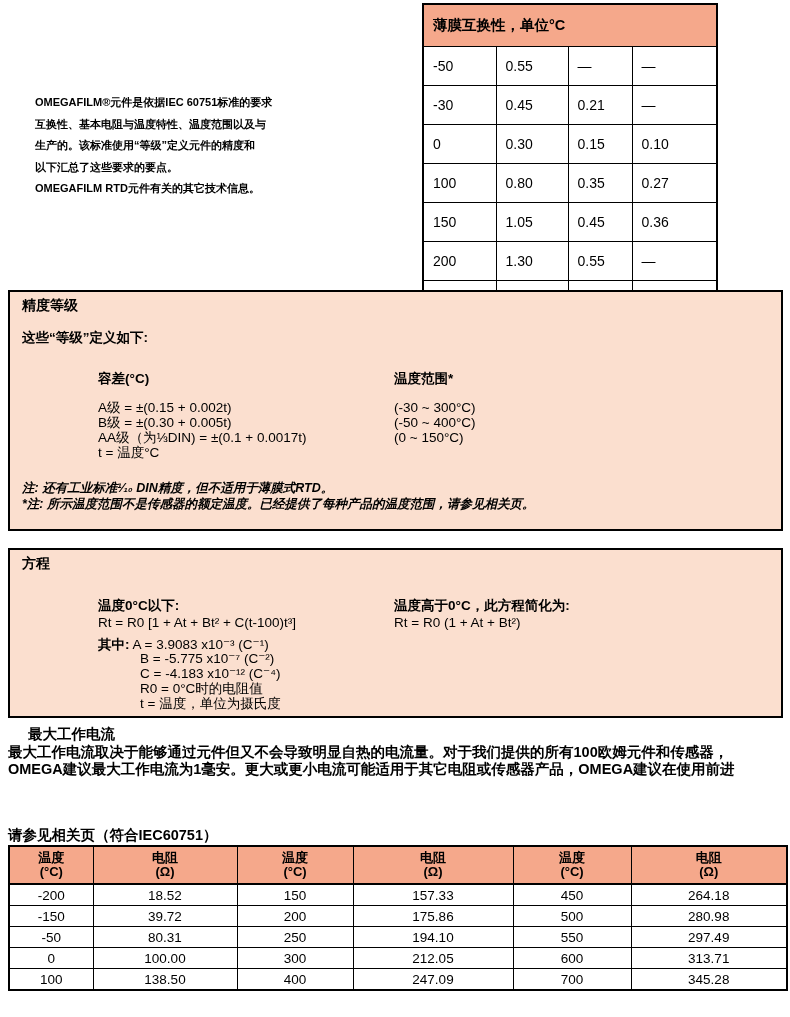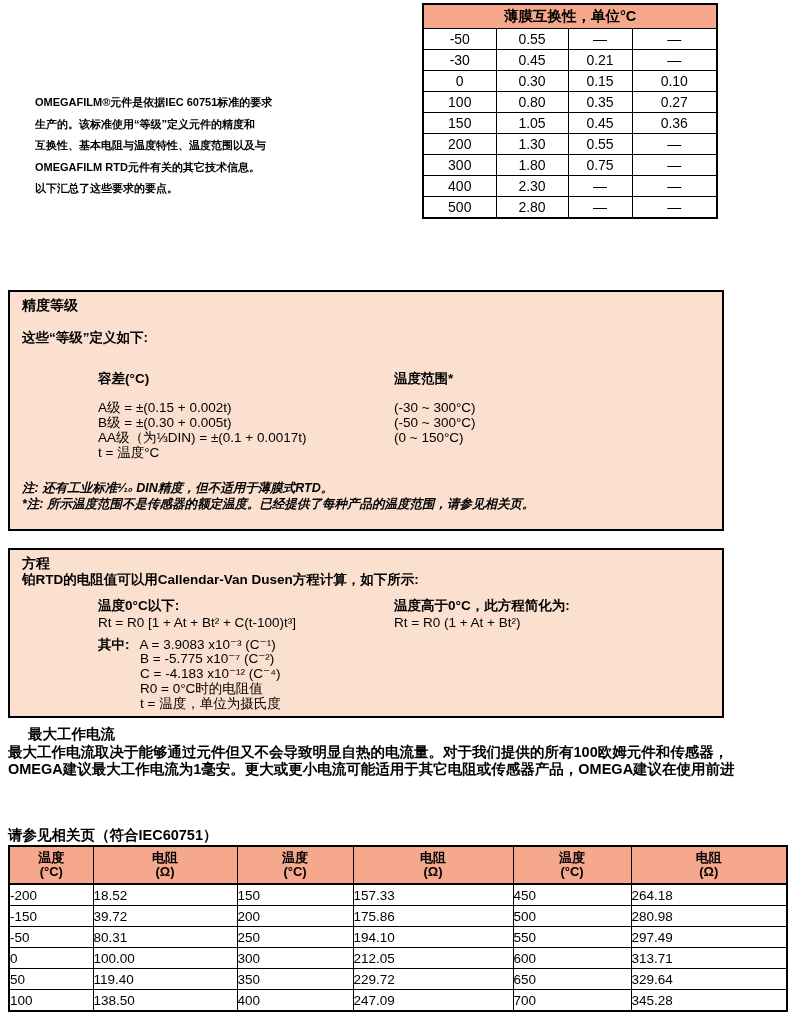--- a/index.html
+++ b/index.html
@@ -14,60 +14,60 @@
     font-family:"Liberation Sans","DejaVu Sans",sans-serif;color:var(--ink);
     overflow:hidden;
   }
   
   .intro{position:absolute;left:35px;top:92px;width:400px;
     font-size:11px;line-height:21.5px;font-weight:bold;}
   
   .interop{position:absolute;left:422px;top:3px;width:294px;
     border-collapse:collapse;table-layout:fixed;font-size:14px;
     border:2px solid var(--ink);}
-  .interop th,.interop td{border:1px solid var(--ink);text-align:center;padding:0;}
+  .interop th,.interop td{border:1px solid var(--ink);text-align:left;padding:9px;}
   .interop .tbl-title{background:var(--salmon);font-size:14.5px;font-weight:bold;height:23px;}
   .interop tr.hdr th{background:var(--salmon);font-weight:bold;height:22px;font-size:13.5px;}
   .interop tbody td{height:20px;background:#fff;font-weight:normal;}
   
-  .panel{position:absolute;left:8px;width:716px;background:var(--peach);
+  .panel{position:absolute;left:8px;width:775px;background:var(--peach);
     border:2px solid var(--ink);box-sizing:border-box;}
   .acc{top:290px;height:241px;}
   .eq{top:548px;height:170px;}
   .panel-title{position:absolute;left:12px;top:5px;font-weight:bold;font-size:14px;}
   .p-line{position:absolute;font-size:13.5px;font-weight:bold;line-height:14.5px;}
   .formula{position:absolute;font-size:13.5px;font-weight:normal;line-height:15px;white-space:nowrap;}
   .note{position:absolute;left:12px;font-size:12.5px;font-weight:bold;font-style:italic;white-space:nowrap;text-align:center;}
   .where-line{position:absolute;left:88px;top:86px;font-size:13.5px;white-space:nowrap;}
-  .where-line .wl{font-weight:bold;margin-right:10px;}
+  .where-line .wl{font-weight:bold;margin-right:3px;}
   .where-line .wf{font-weight:normal;}
   
   .cur-title{position:absolute;left:8px;top:725px;font-size:14.5px;font-weight:bold;margin-left:20px;}
   .cur-body{position:absolute;left:8px;top:744px;width:780px;
     font-size:14.5px;font-weight:bold;line-height:16.5px;}
   
   .rt-title{position:absolute;left:8px;top:826px;font-size:14.5px;font-weight:bold;}
   .rt{position:absolute;left:8px;top:845px;width:778px;border-collapse:collapse;
     table-layout:fixed;font-size:13.5px;border:2px solid var(--ink);padding-left:35px;}
   .rt th{background:var(--salmon);font-weight:bold;font-size:13px;line-height:14px;
     white-space:pre-line;height:36px;border:1px solid var(--ink);
     border-bottom:2.5px solid var(--ink);text-align:center;padding:0;}
-  .rt td{border:1px solid var(--ink);height:20px;background:#fff;padding:0;}
+  .rt td{border:1px solid var(--ink);text-align:center;height:20px;background:#fff;padding:0;}
 </style>
 </head>
 <body>
 
 <div class="page">
 
   <div class="intro">
     <div>OMEGAFILM®元件是依据IEC 60751标准的要求</div>
+    <div>互换性、基本电阻与温度特性、温度范围以及与</div>
     <div>生产的。该标准使用“等级”定义元件的精度和</div>
-    <div>互换性、基本电阻与温度特性、温度范围以及与</div>
+    <div>以下汇总了这些要求的要点。</div>
     <div>OMEGAFILM RTD元件有关的其它技术信息。</div>
-    <div>以下汇总了这些要求的要点。</div>
   </div>
 
   <table class="interop">
     <colgroup>
       <col style="width:73px">
         <col style="width:72px">
         <col style="width:64px">
         <col style="width:85px">
     </colgroup>
     <thead>
@@ -136,32 +136,31 @@
   <section class="panel acc">
     <div class="panel-title">精度等级</div>
     <div class="p-line" style="left:12px;top:39px">这些“等级”定义如下:</div>
 
     <div class="p-line" style="left:88px;top:80px">容差(°C)</div>
     <div class="p-line" style="left:384px;top:80px">温度范围*</div>
 
     <div class="formula" style="left:88px;top:108px">A级 = ±(0.15 + 0.002t)</div>
     <div class="formula" style="left:384px;top:108px">(-30 ~ 300°C)</div>
     <div class="formula" style="left:88px;top:123px">B级 = ±(0.30 + 0.005t)</div>
-    <div class="formula" style="left:384px;top:123px">(-50 ~ 300°C)</div>
+    <div class="formula" style="left:384px;top:123px">(-50 ~ 400°C)</div>
     <div class="formula" style="left:88px;top:138px">AA级（为⅓DIN) = ±(0.1 + 0.0017t)</div>
     <div class="formula" style="left:384px;top:138px">(0 ~ 150°C)</div>
     <div class="formula" style="left:88px;top:153px">t = 温度°C</div>
 
     <div class="note" style="top:188px">注: 还有工业标准¹⁄₁₀ DIN精度，但不适用于薄膜式RTD。</div>
     <div class="note" style="top:204px">*注: 所示温度范围不是传感器的额定温度。已经提供了每种产品的温度范围，请参见相关页。</div>
   </section>
 
   <section class="panel eq">
     <div class="panel-title">方程</div>
-    <div class="p-line" style="left:12px;top:23px">铂RTD的电阻值可以用Callendar-Van Dusen方程计算，如下所示:</div>
 
     <div class="p-line" style="left:88px;top:49px">温度0°C以下:</div>
     <div class="p-line" style="left:384px;top:49px">温度高于0°C，此方程简化为:</div>
     <div class="formula" style="left:88px;top:65px">Rt = R0 [1 + At + Bt² + C(t-100)t³]</div>
     <div class="formula" style="left:384px;top:65px">Rt = R0 (1 + At + Bt²)</div>
 
     <div class="where-line">
       <span class="wl">其中:</span><span class="wf">A = 3.9083 x10⁻³ (C⁻¹)</span>
     </div>
     <div class="formula" style="left:130px;top:101px">B = -5.775 x10⁻⁷ (C⁻²)</div>
@@ -229,28 +228,20 @@
         </tr>
         <tr>
           <td>0</td>
           <td>100.00</td>
           <td>300</td>
           <td>212.05</td>
           <td>600</td>
           <td>313.71</td>
         </tr>
         <tr>
-          <td>50</td>
-          <td>119.40</td>
-          <td>350</td>
-          <td>229.72</td>
-          <td>650</td>
-          <td>329.64</td>
-        </tr>
-        <tr>
           <td>100</td>
           <td>138.50</td>
           <td>400</td>
           <td>247.09</td>
           <td>700</td>
           <td>345.28</td>
         </tr>
       </tbody>
   </table>
 

